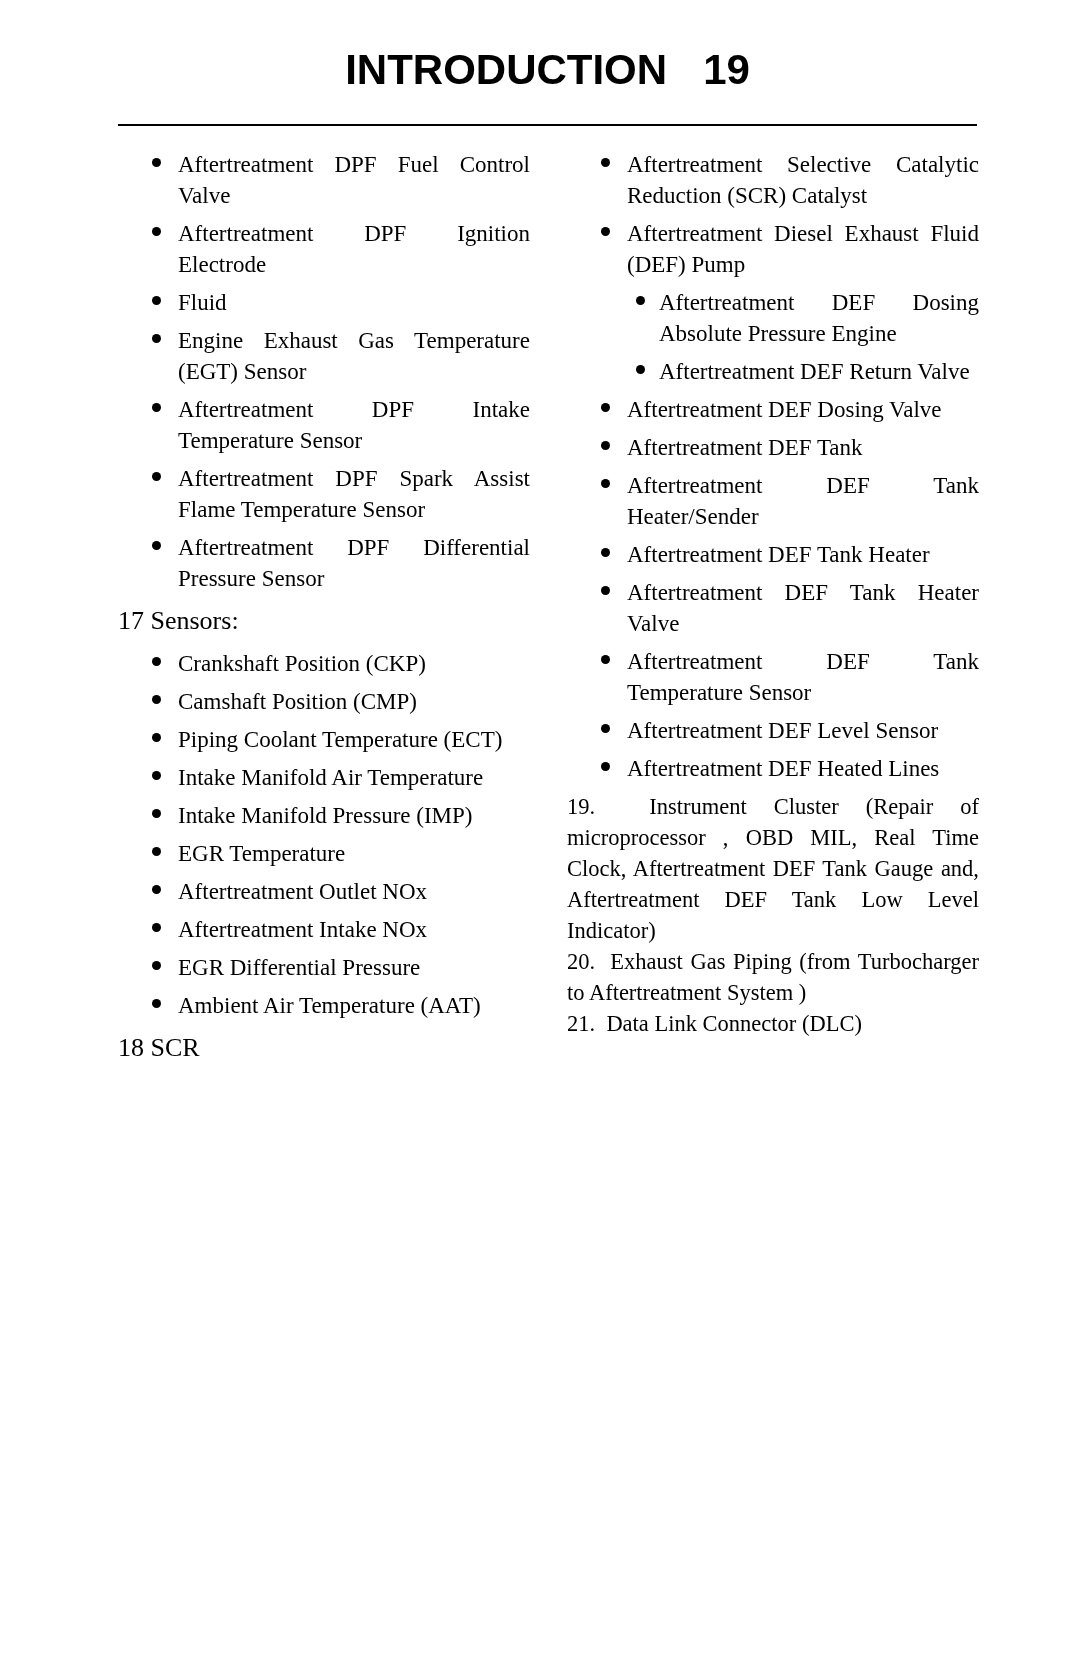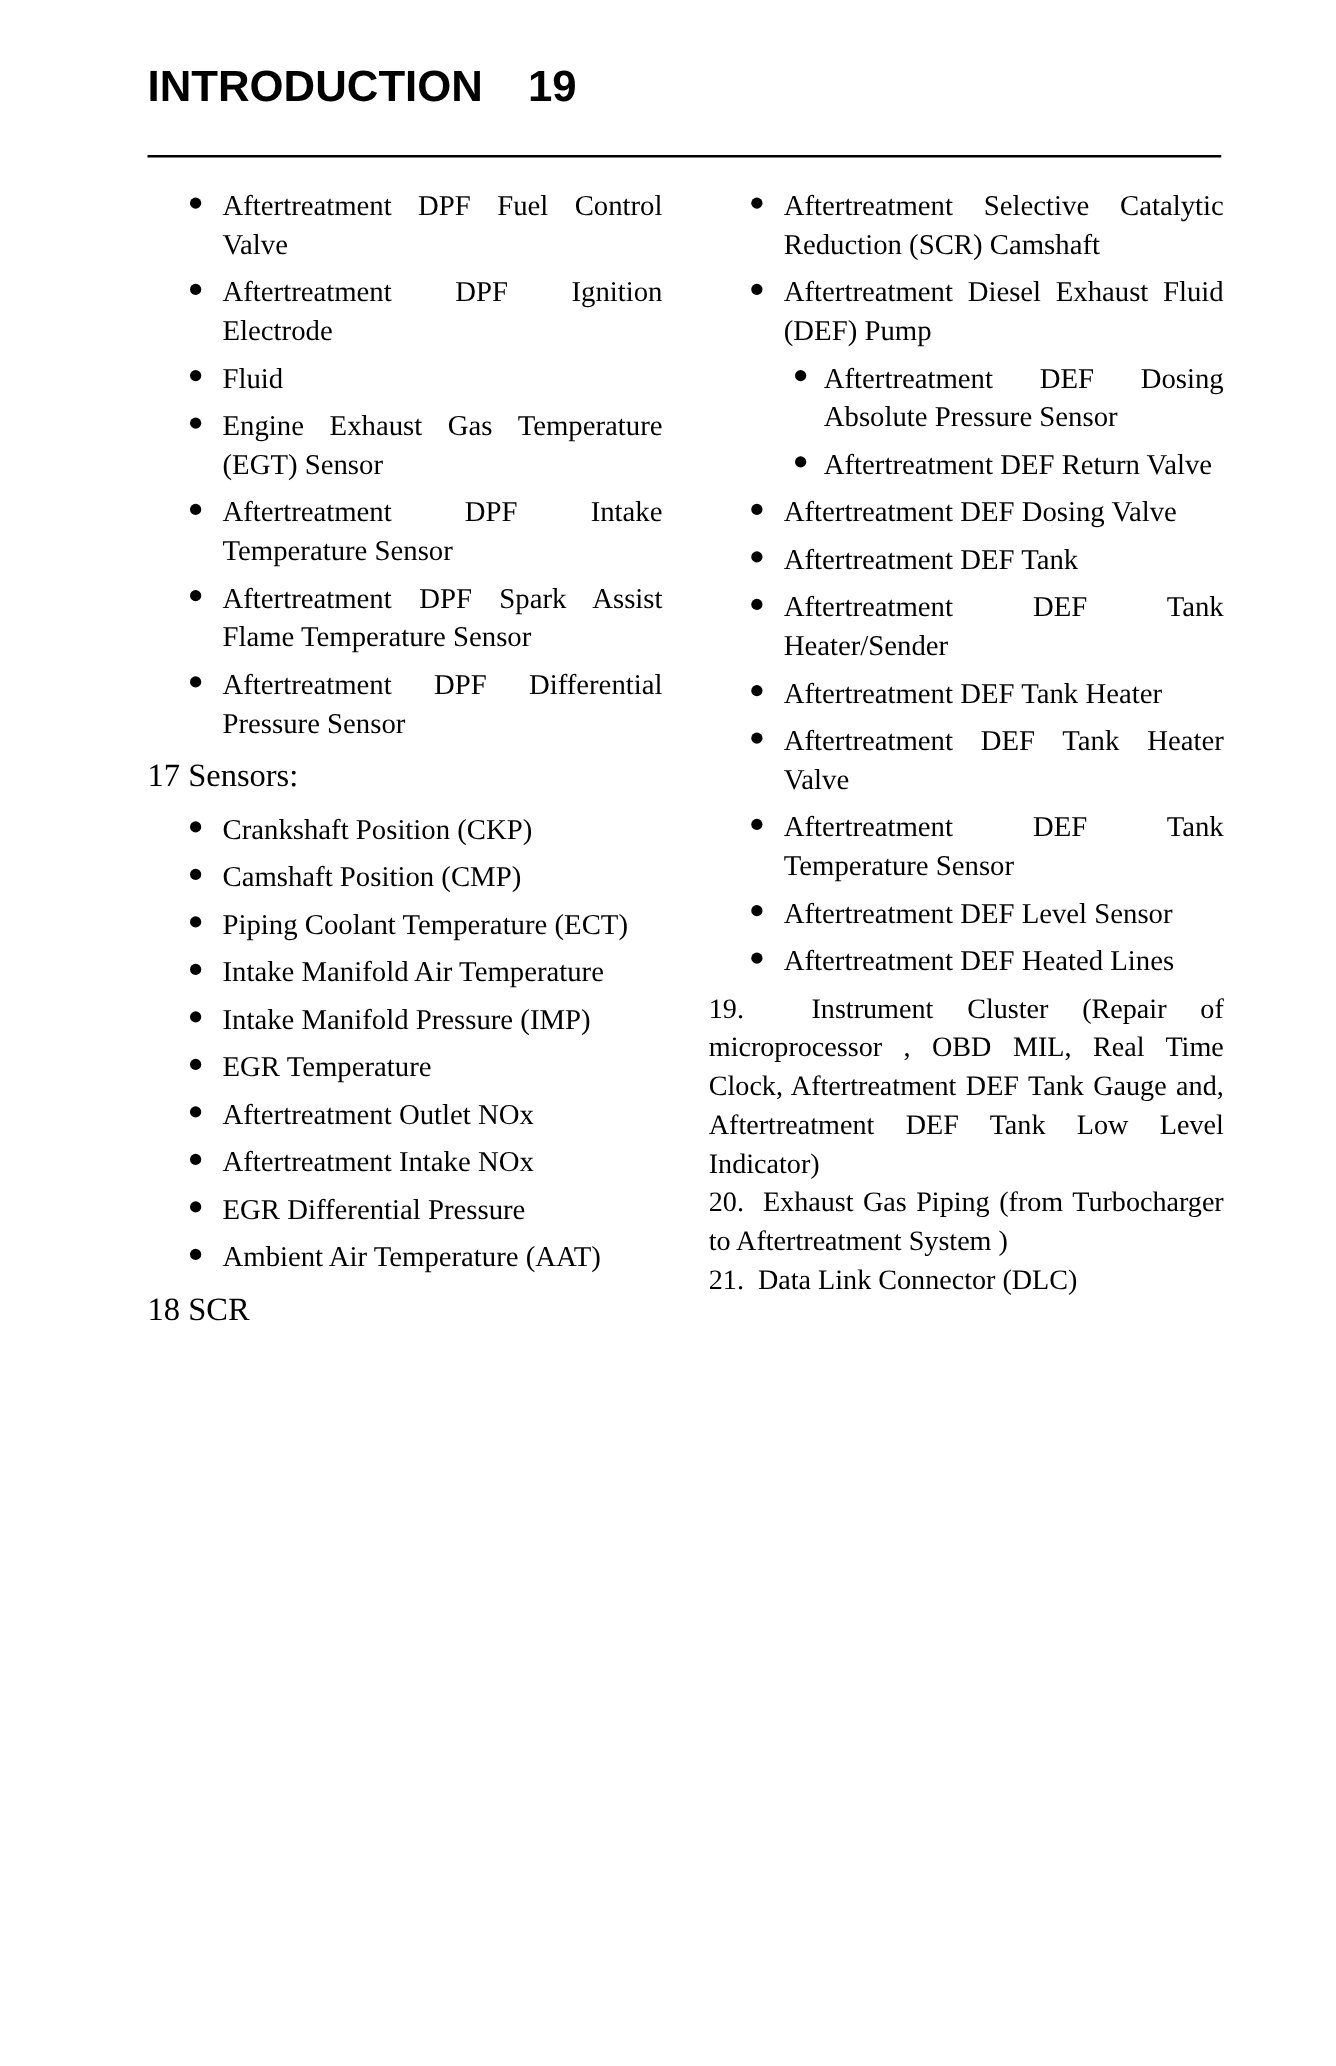--- a/index.html
+++ b/index.html
@@ -13,24 +13,24 @@
   }
   .page {
     position: relative;
     width: 1069px;
     height: 1653px;
     background: #ffffff;
     overflow: hidden;
   }
   .page-header {
     padding: 50px 92px 0 118px;
-    text-align: left;
+    text-align: center;
     font-family: "Liberation Sans", "DejaVu Sans", sans-serif;
     font-weight: bold;
-    font-size: 35px;
+    font-size: 42px;
     line-height: 40px;
     color: #000000;
     white-space: nowrap;
   }
   .header-page-number { margin-left: 36px; }
   .header-rule {
     margin: 34px 92px 0 118px;
     border-top: 2.5px solid #000000;
     height: 0;
   }
@@ -110,25 +110,25 @@
           <li><span class="bullet"></span><span>Aftertreatment Outlet NOx</span></li>
           <li><span class="bullet"></span><span>Aftertreatment Intake NOx</span></li>
           <li><span class="bullet"></span><span>EGR Differential Pressure</span></li>
           <li><span class="bullet"></span><span>Ambient Air Temperature (AAT)</span></li>
         </ul>
       <p class="numbered-item">18 SCR</p>
     </section>
 
     <section class="column">
       <ul class="bullet-list">
-          <li><span class="bullet"></span><span>Aftertreatment Selective Catalytic Reduction (SCR) Camshaft</span></li>
+          <li><span class="bullet"></span><span>Aftertreatment Selective Catalytic Reduction (SCR) Catalyst</span></li>
           <li><span class="bullet"></span><span>Aftertreatment Diesel Exhaust Fluid (DEF) Pump</span></li>
         </ul>
       <ul class="bullet-list sub">
-          <li><span class="bullet"></span><span>Aftertreatment DEF Dosing Absolute Pressure Sensor</span></li>
+          <li><span class="bullet"></span><span>Aftertreatment DEF Dosing Absolute Pressure Engine</span></li>
           <li><span class="bullet"></span><span>Aftertreatment DEF Return Valve</span></li>
         </ul>
       <ul class="bullet-list">
           <li><span class="bullet"></span><span>Aftertreatment DEF Dosing Valve</span></li>
           <li><span class="bullet"></span><span>Aftertreatment DEF Tank</span></li>
           <li><span class="bullet"></span><span>Aftertreatment DEF Tank Heater/Sender</span></li>
           <li><span class="bullet"></span><span>Aftertreatment DEF Tank Heater</span></li>
           <li><span class="bullet"></span><span>Aftertreatment DEF Tank Heater Valve</span></li>
           <li><span class="bullet"></span><span>Aftertreatment DEF Tank Temperature Sensor</span></li>
           <li><span class="bullet"></span><span>Aftertreatment DEF Level Sensor</span></li>

